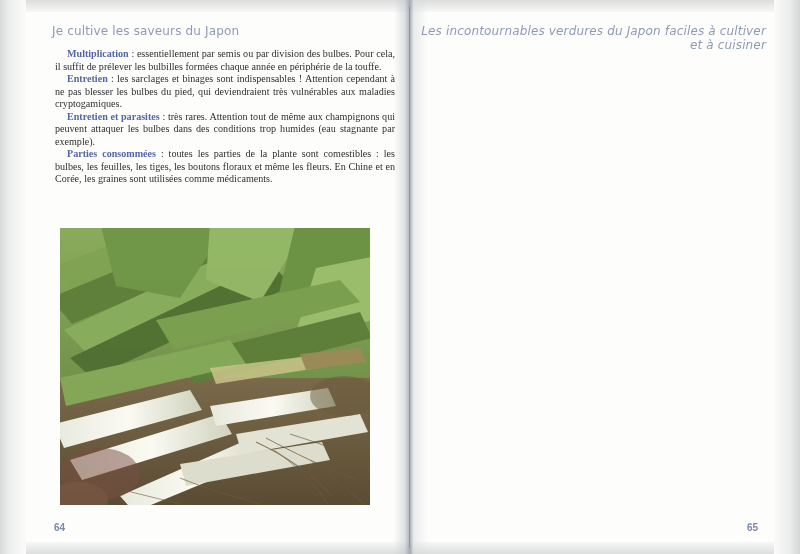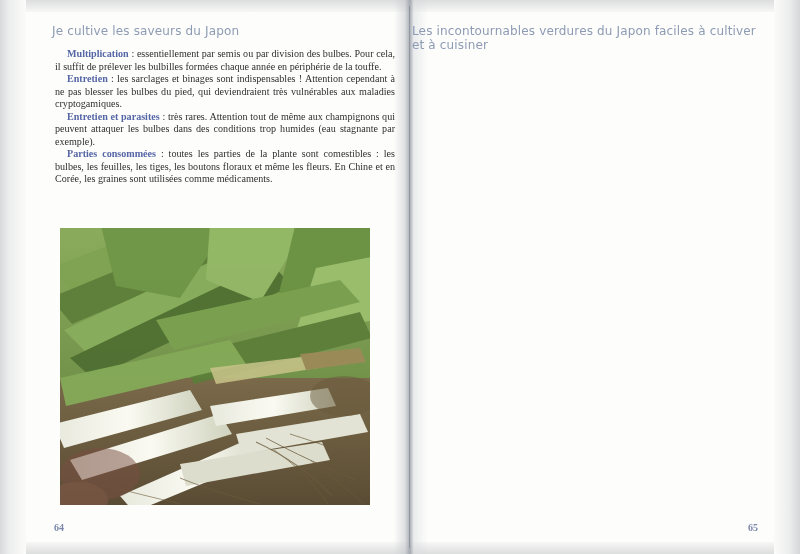--- a/index.html
+++ b/index.html
@@ -52,25 +52,25 @@
   .page-right { left:412px; width:376px; }
 
   .running-head {
     position:absolute;
     font-family: "DejaVu Sans", sans-serif;
     font-size: 12px;
     letter-spacing: 0.15px;
     color: #8d9bb4;
   }
   .rh-left  { left:40px;  top:24px; }
-  .rh-right { right:22px; top:24px; text-align:left; }
+  .rh-right { right:22px; top:24px; text-align:right;font-style:italic; }
 
   .folio {
     position:absolute;
-    font-family: Liberation Serif, serif;
+    font-family: Liberation Sans, sans-serif;
     font-size: 10px;
     font-weight: bold;
     color: #7b88ab;
   }
   .folio-left  { left:42px;  top:522px; }
   .folio-right { right:30px; top:522px; }
 
   
   .body-col {
     position:absolute;

